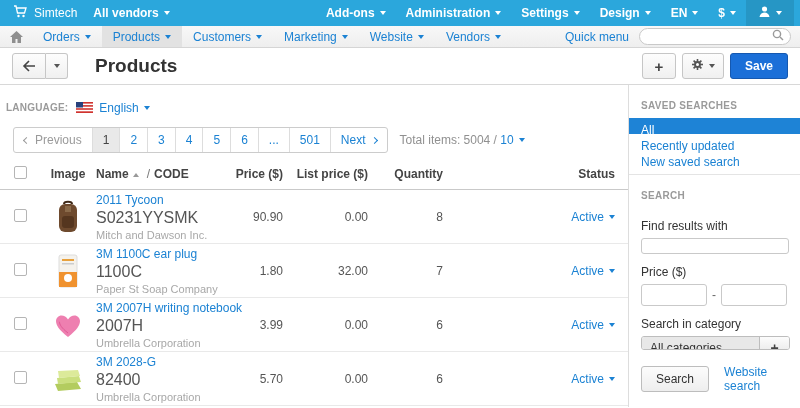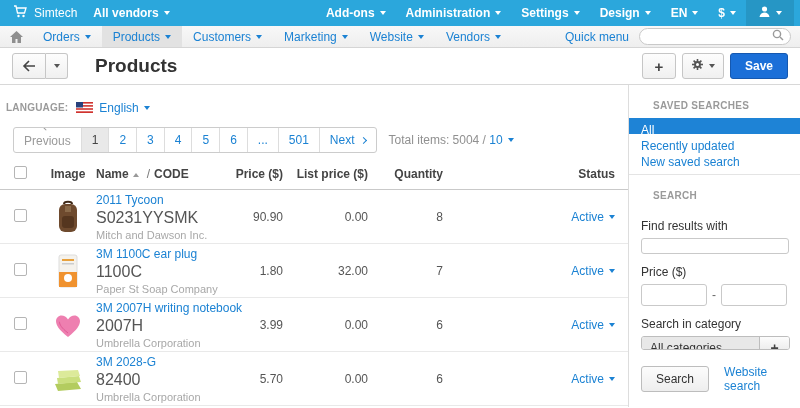--- a/index.html
+++ b/index.html
@@ -45,21 +45,21 @@
   
   .lang-row { display:flex; align-items:center; margin:14px 0 0 6px; height:17px; }
   .lang-label { font-size:10px; font-weight:bold; color:#9a9a9a; letter-spacing:.2px; }
   .lang-flag { margin:0 6px 0 8px; display:flex; }
   .lang-value { color:var(--c-link,#1b82d3); font-size:12px; cursor:pointer; }
 
   
   .pager-row { margin:11px 13px 0; display:flex; align-items:center; }
   .pager { display:flex; border:1px solid #ccc; border-radius:3px; overflow:hidden; height:26px; line-height:24px; font-size:12px; background:#fff; }
   .pg { padding:0 10px; border-left:1px solid #ddd; color:var(--c-link,#1b82d3); cursor:pointer; display:flex; align-items:center; }
-  .pg:first-child { border-left:none;flex-direction:column; }
+  .pg:first-child { border-left:none; }
   .pg.prev { color:#9a9a9a; }
   .pg.current { background:#e9e9e9; color:#444; }
   .chev { width:5px; height:5px; border-left:1.5px solid currentColor; border-bottom:1.5px solid currentColor; display:inline-block; }
   .chev-left { transform:rotate(45deg); margin-right:6px; }
   .chev-right { transform:rotate(-135deg); margin-left:6px; }
   .total { margin-left:12px; font-size:12px; color:#909090; }
   .per-page { color:var(--c-link,#1b82d3); cursor:pointer; }
 
   
   .thead, .trow { display:grid; grid-template-columns:40px 56px 125px 62px 85px 75px 1fr; align-items:center; }
@@ -73,21 +73,21 @@
   .hdr-sep { color:#777; font-weight:normal; margin:0 4px; }
   .trow { height:54px; border-bottom:1px solid #e9e9e9; font-size:12px; color:#555; }
   .thumb { display:flex; justify-content:center; align-items:center; }
   .name-cell { white-space:nowrap; overflow:visible; line-height:14px; padding-top:1px; }
   .p-name { color:var(--c-link,#1b82d3); cursor:pointer; display:inline-block; }
   .p-code { color:#555; margin-top:4px; font-size:16px; }
   .p-company { color:#a8a8a8; margin-top:3px; font-size:11px; }
   .status-link { color:var(--c-link,#1b82d3); cursor:pointer; white-space:nowrap; }
 
   
-  .side-title { font-size:10px; font-weight:bold; color:#9a9a9a; margin:15px 24px 7px; letter-spacing:.3px; }
+  .side-title { font-size:10px; font-weight:bold; color:#9a9a9a; margin:15px 12px 7px; letter-spacing:.3px; }
   .saved-list { padding-bottom:8px; border-bottom:1px solid #e4e4e4; }
   .saved-item { height:16px; line-height:25px; padding-left:12px; font-size:12px; color:var(--c-link,#1b82d3); cursor:pointer; }
   .saved-item.selected { background:var(--c-sel,#1e83d6); color:#fff; }
   .search-label { font-size:12px; color:#333; margin:11px 12px 5px; }
   .side-input { width:148px; height:22px; border:1px solid #c9c9c9; border-radius:3px; margin-left:12px; display:block; outline:none; padding:0 5px; font-size:12px; }
   .price-inputs { display:flex; align-items:center; margin-left:12px; gap:5px; font-size:12px; color:#666; }
   .price-input { width:66px; height:22px; border:1px solid #c9c9c9; border-radius:3px; outline:none; padding:0 5px; font-size:12px; }
   .cat-group { display:flex; margin-left:12px; width:149px; border:1px solid #bdbdbd; border-radius:3px; overflow:hidden; height:25px; }
   .cat-select { flex:1; background:#e8e8e8; font-size:12px; color:#333; line-height:23px; padding-left:8px; cursor:pointer; }
   .cat-add { width:30px; background:linear-gradient(#fcfcfc,#eee); border-left:1px solid #bdbdbd; text-align:center; line-height:23px; font-size:14px; font-weight:bold; color:#444; cursor:pointer; }

